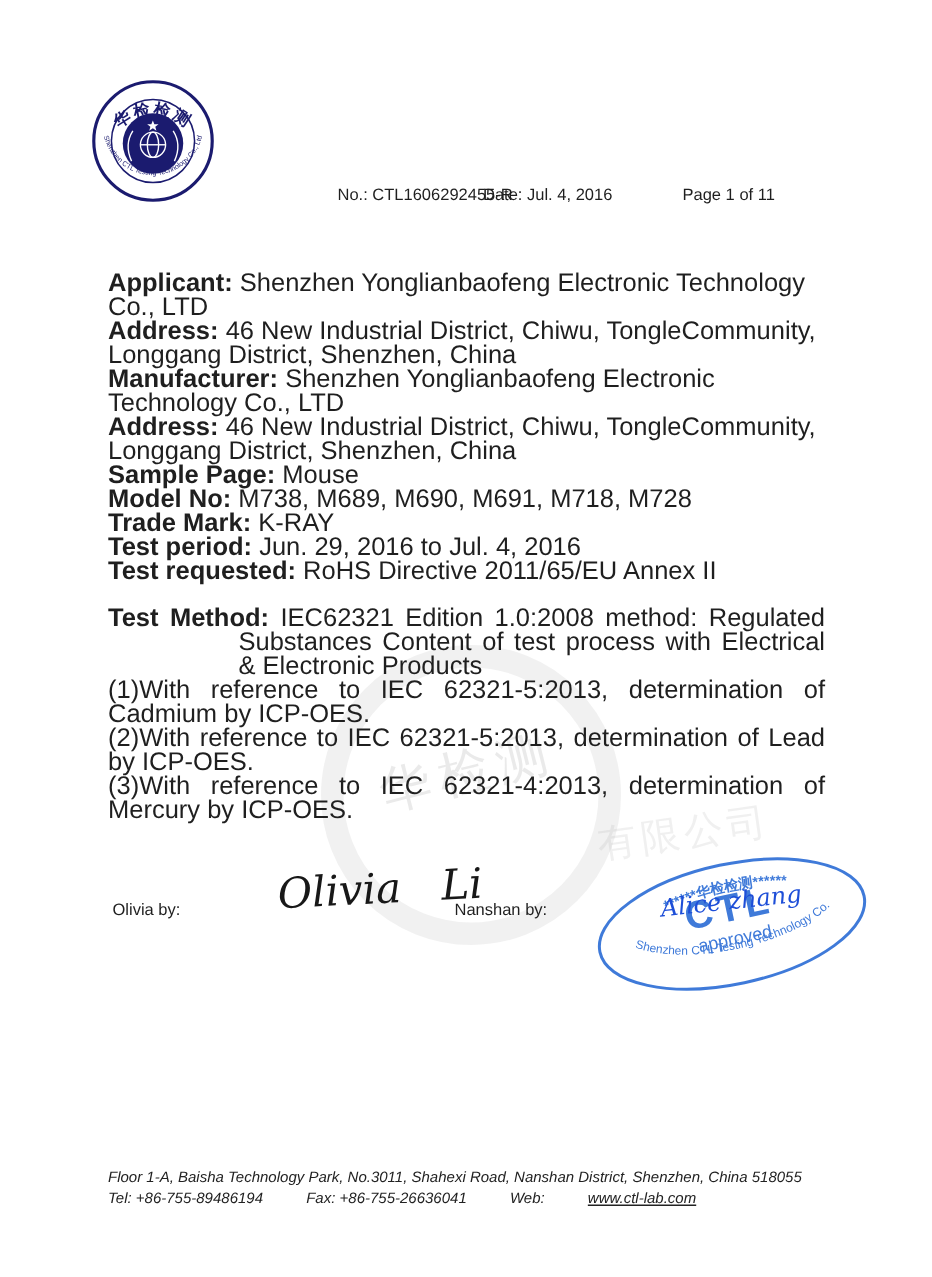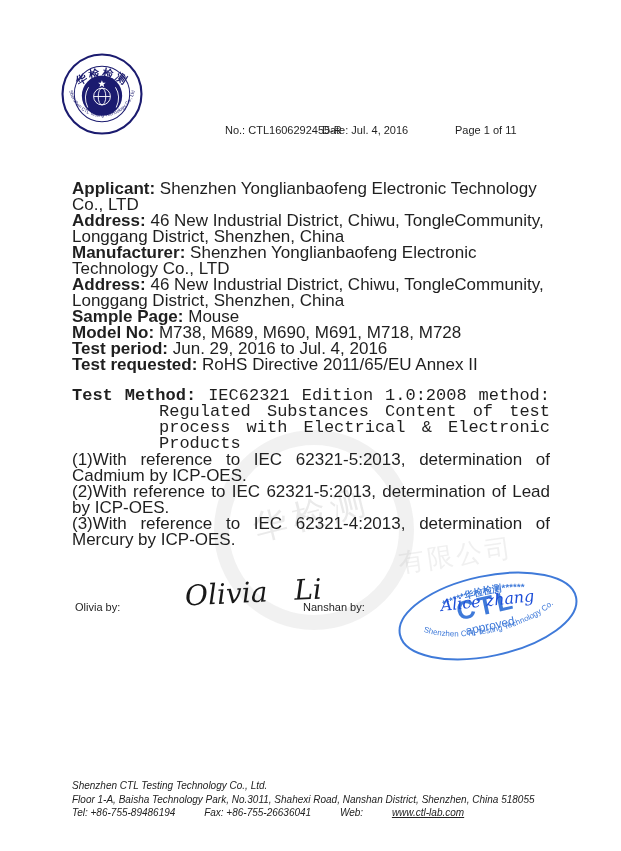--- a/index.html
+++ b/index.html
@@ -36,21 +36,21 @@
   }
 
   
   .doc-body {
     position:absolute; left:72px; top:181px; width:478px;
     font-size:17px; line-height:16px;
   }
   .doc-body p { margin:0; }
   .info-row b { font-weight:bold; }
   .method-block { margin-top:15px; }
-  .method-para { padding-left:87px; text-indent:-87px; text-align:justify;font-family:Liberation Mono, monospace; }
+  .method-para { padding-left:87px; text-indent:-87px; text-align:justify; }
   .method-para b { font-weight:bold; }
   .method-item { text-align:justify; }
 
   
   .written-label  { position:absolute; left:75px;  top:601px; font-size:11px; }
   .approved-label { position:absolute; left:303px; top:601px; font-size:11px; }
   .written-sig {
     position:absolute; left:185px; top:576px;
     font-family:"DejaVu Serif", serif; font-style:italic;
     font-size:28px; color:#181818; word-spacing:18px;
@@ -126,20 +126,24 @@
     </p>
     <p class="info-row">
       <b>Sample Page:</b>
       <span>Mouse</span>
     </p>
     <p class="info-row">
       <b>Model No:</b>
       <span>M738, M689, M690, M691, M718, M728</span>
     </p>
     <p class="info-row">
+      <b>Trade Mark:</b>
+      <span>K-RAY</span>
+    </p>
+    <p class="info-row">
       <b>Test period:</b>
       <span>Jun. 29, 2016 to Jul. 4, 2016</span>
     </p>
     <p class="info-row">
       <b>Test requested:</b>
       <span>RoHS Directive 2011/65/EU Annex II</span>
     </p>
 
     <div class="method-block">
       <p class="method-para">
@@ -169,21 +173,20 @@
           <textPath href="#stBot" startOffset="50%" text-anchor="middle">Shenzhen CTL Testing Technology Co.</textPath>
         </text>
         <text x="100" y="54" text-anchor="middle" font-size="26" font-weight="bold" fill="#2f6fd6" letter-spacing="3">CTL</text>
         <text x="100" y="70" text-anchor="middle" font-size="12" fill="#2f6fd6">approved</text>
       </g>
       <text x="100" y="46" text-anchor="middle" font-size="16" fill="#1d4ed8" font-family="DejaVu Serif, serif" font-style="italic" transform="rotate(-6 100 46)">Alice zhang</text>
     </svg>
   </div>
 
   <div class="footer">
-    <p>Shenzhen CTL Testing Technology Co., Ltd.</p>
     <p>Floor 1-A, Baisha Technology Park, No.3011, Shahexi Road, Nanshan District, Shenzhen, China 518055</p>
     <p class="contact">
       <span>Tel: +86-755-89486194</span>
       <span>Fax: +86-755-26636041</span>
       <span>
         <span>Web:</span>
         <span class="web-url">www.ctl-lab.com</span>
       </span>
     </p>
   </div>

